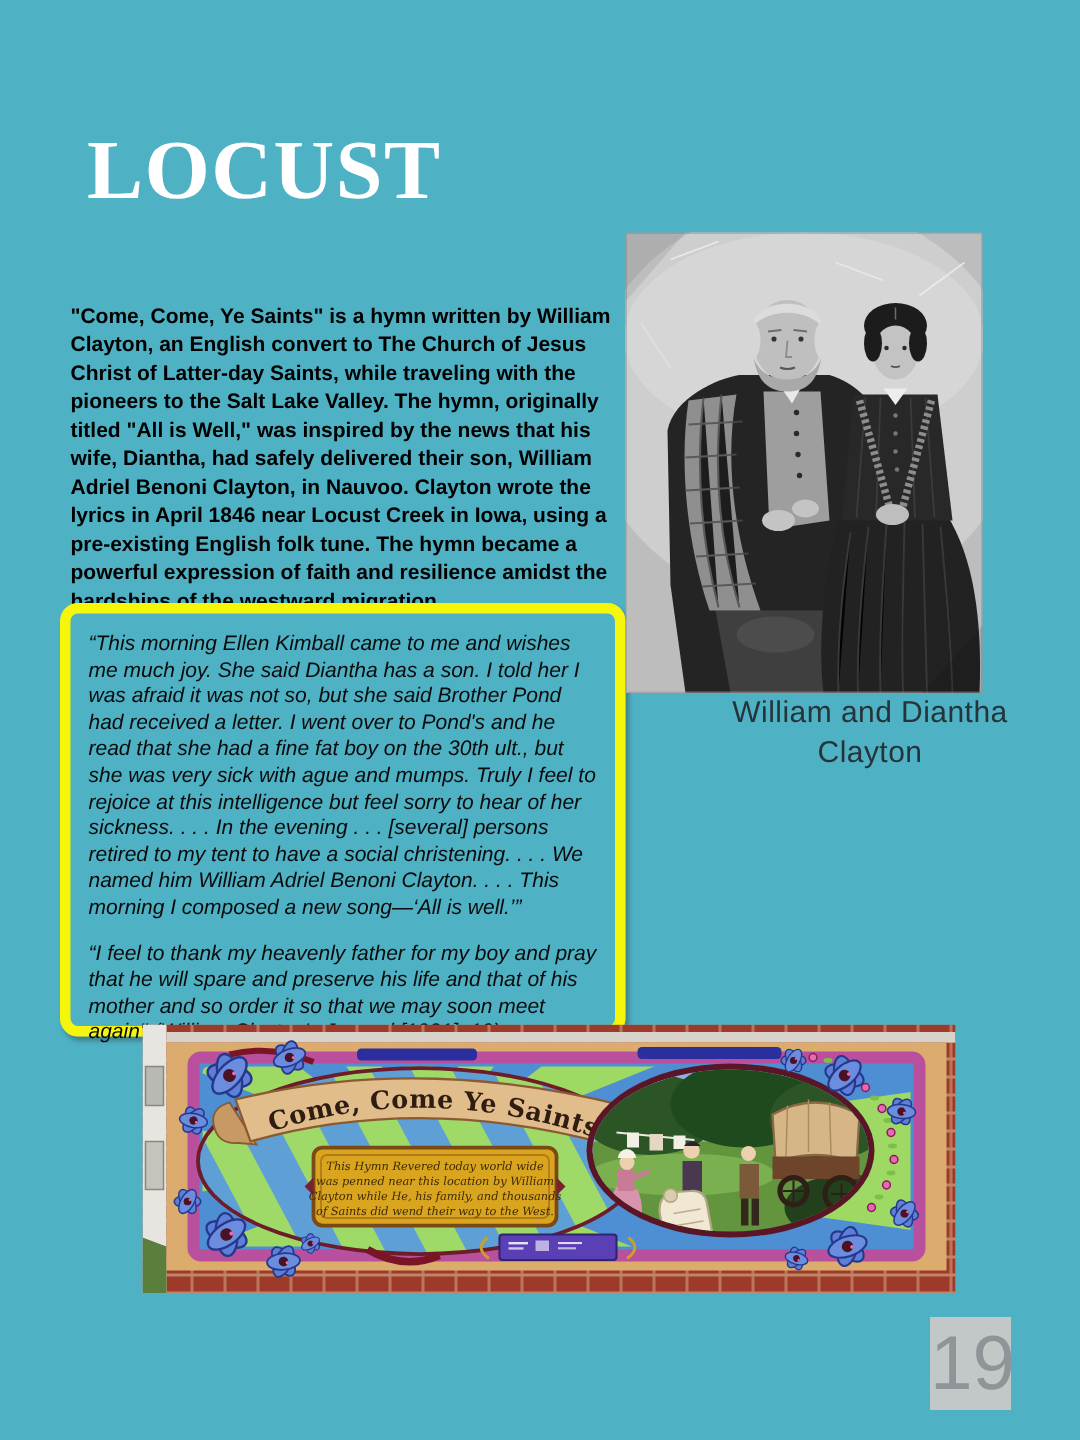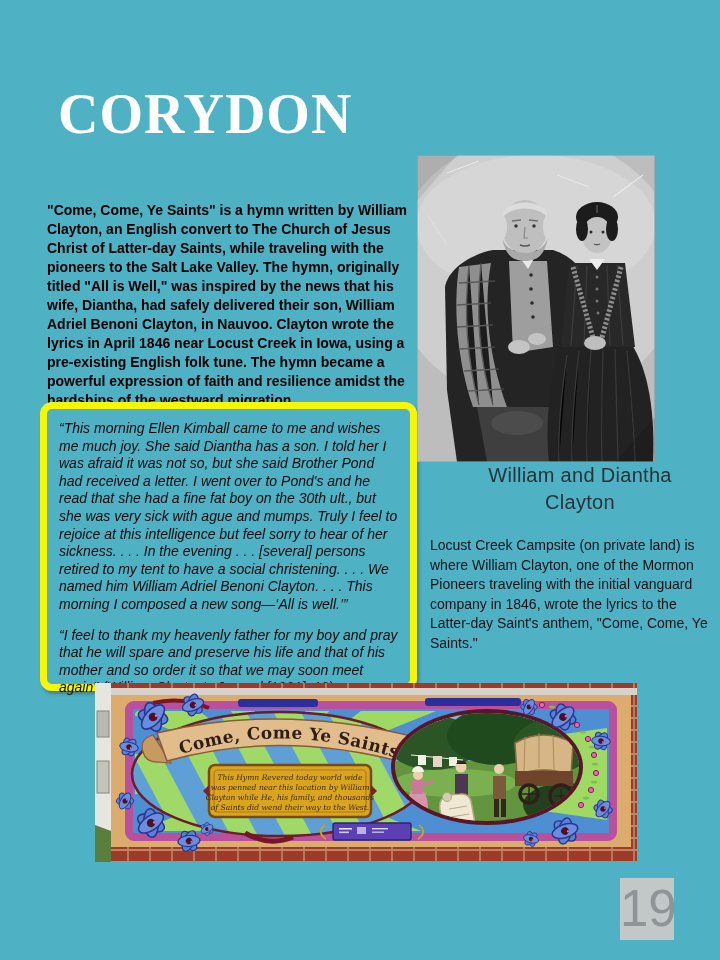--- a/index.html
+++ b/index.html
@@ -26,21 +26,21 @@
   .page-number{position:absolute;left:620px;top:878px;width:54px;height:62px;
          background:rgba(200,200,200,.95);color:#8f9498;font-size:51px;line-height:62px;
          text-align:right;z-index:5;}
 </style>
 </head>
 <body>
 
 <div class="slide">
 
   <h1 class="title">
-    <span>CORYDON</span>
+    <span>LOCUST</span>
   </h1>
 
   <p class="intro">"Come, Come, Ye Saints" is a hymn written by William Clayton, an English convert to The Church of Jesus Christ of Latter-day Saints, while traveling with the pioneers to the Salt Lake Valley. The hymn, originally titled "All is Well," was inspired by the news that his wife, Diantha, had safely delivered their son, William Adriel Benoni Clayton, in Nauvoo. Clayton wrote the lyrics in April 1846 near Locust Creek in Iowa, using a pre-existing English folk tune. The hymn became a powerful expression of faith and resilience amidst the hardships of the westward migration.</p>
 
   <div class="quote-box">
     <p>“This morning Ellen Kimball came to me and wishes me much joy. She said Diantha has a son. I told her I was afraid it was not so, but she said Brother Pond had received a letter. I went over to Pond's and he read that she had a fine fat boy on the 30th ult., but she was very sick with ague and mumps. Truly I feel to rejoice at this intelligence but feel sorry to hear of her sickness. . . . In the evening . . . [several] persons retired to my tent to have a social christening. . . . We named him William Adriel Benoni Clayton. . . . This morning I composed a new song—‘All is well.’”</p>
     <p>“I feel to thank my heavenly father for my boy and pray that he will spare and preserve his life and that of his mother and so order it so that we may soon meet again" (William Clayton's Journal [1921], 19).</p>
   </div>
 
   <svg class="portrait-svg" viewBox="0 0 238 307" aria-hidden="true">
@@ -122,21 +122,20 @@
       <path d="M177,89 Q180,90.5 183,89" stroke="#555" stroke-width="1.3" fill="none"></path>
       <ellipse cx="178" cy="188" rx="11" ry="7" fill="#bebebe"></ellipse>
     </g>
     <path d="M0,0 L238,0 L238,307 L0,307 Z" fill="none" stroke="#9a9a9a" stroke-width="2" opacity=".6"></path>
     <path d="M0,0 L40,0 L0,46 Z" fill="#000" opacity=".08"></path>
     <path d="M238,307 L198,307 L238,262 Z" fill="#000" opacity=".10"></path>
   </svg>
 
   <div class="portrait-caption">William and Diantha Clayton</div>
 
-  <p class="side-par">Locust Creek Campsite (on private land) is where William Clayton, one of the Mormon Pioneers traveling with the initial vanguard company in 1846, wrote the lyrics to the Latter-day Saint's anthem, "Come, Come, Ye Saints."</p>
 
   <svg class="mural-svg" viewBox="0 0 542 179" aria-hidden="true">
     <defs>
       <pattern id="brick" width="22" height="12" patternUnits="userSpaceOnUse">
         <rect width="22" height="12" fill="#9e3a29"></rect>
         <rect y="10" width="22" height="2" fill="#c08468"></rect>
         <rect x="10" width="2" height="10" fill="#c08468" opacity=".8"></rect>
       </pattern>
       <pattern id="stripes" width="48" height="48" patternUnits="userSpaceOnUse" patternTransform="rotate(-28)">
         <rect width="48" height="48" fill="#5e9fd6"></rect>

